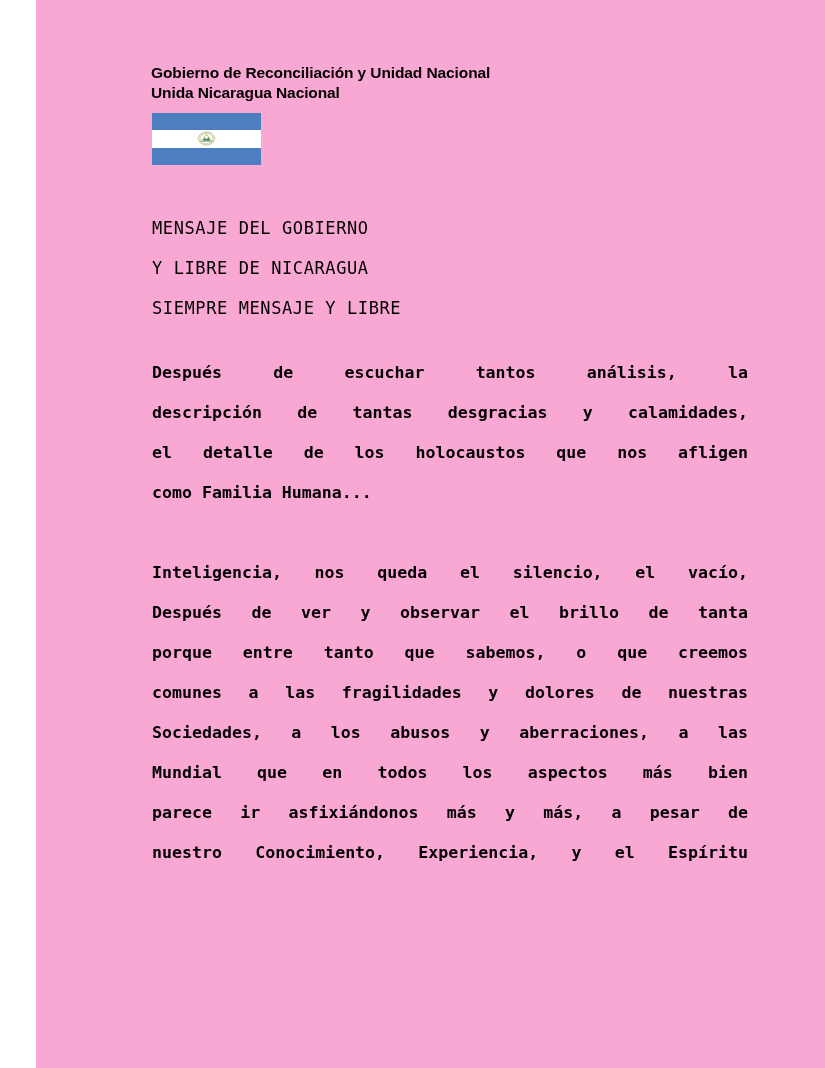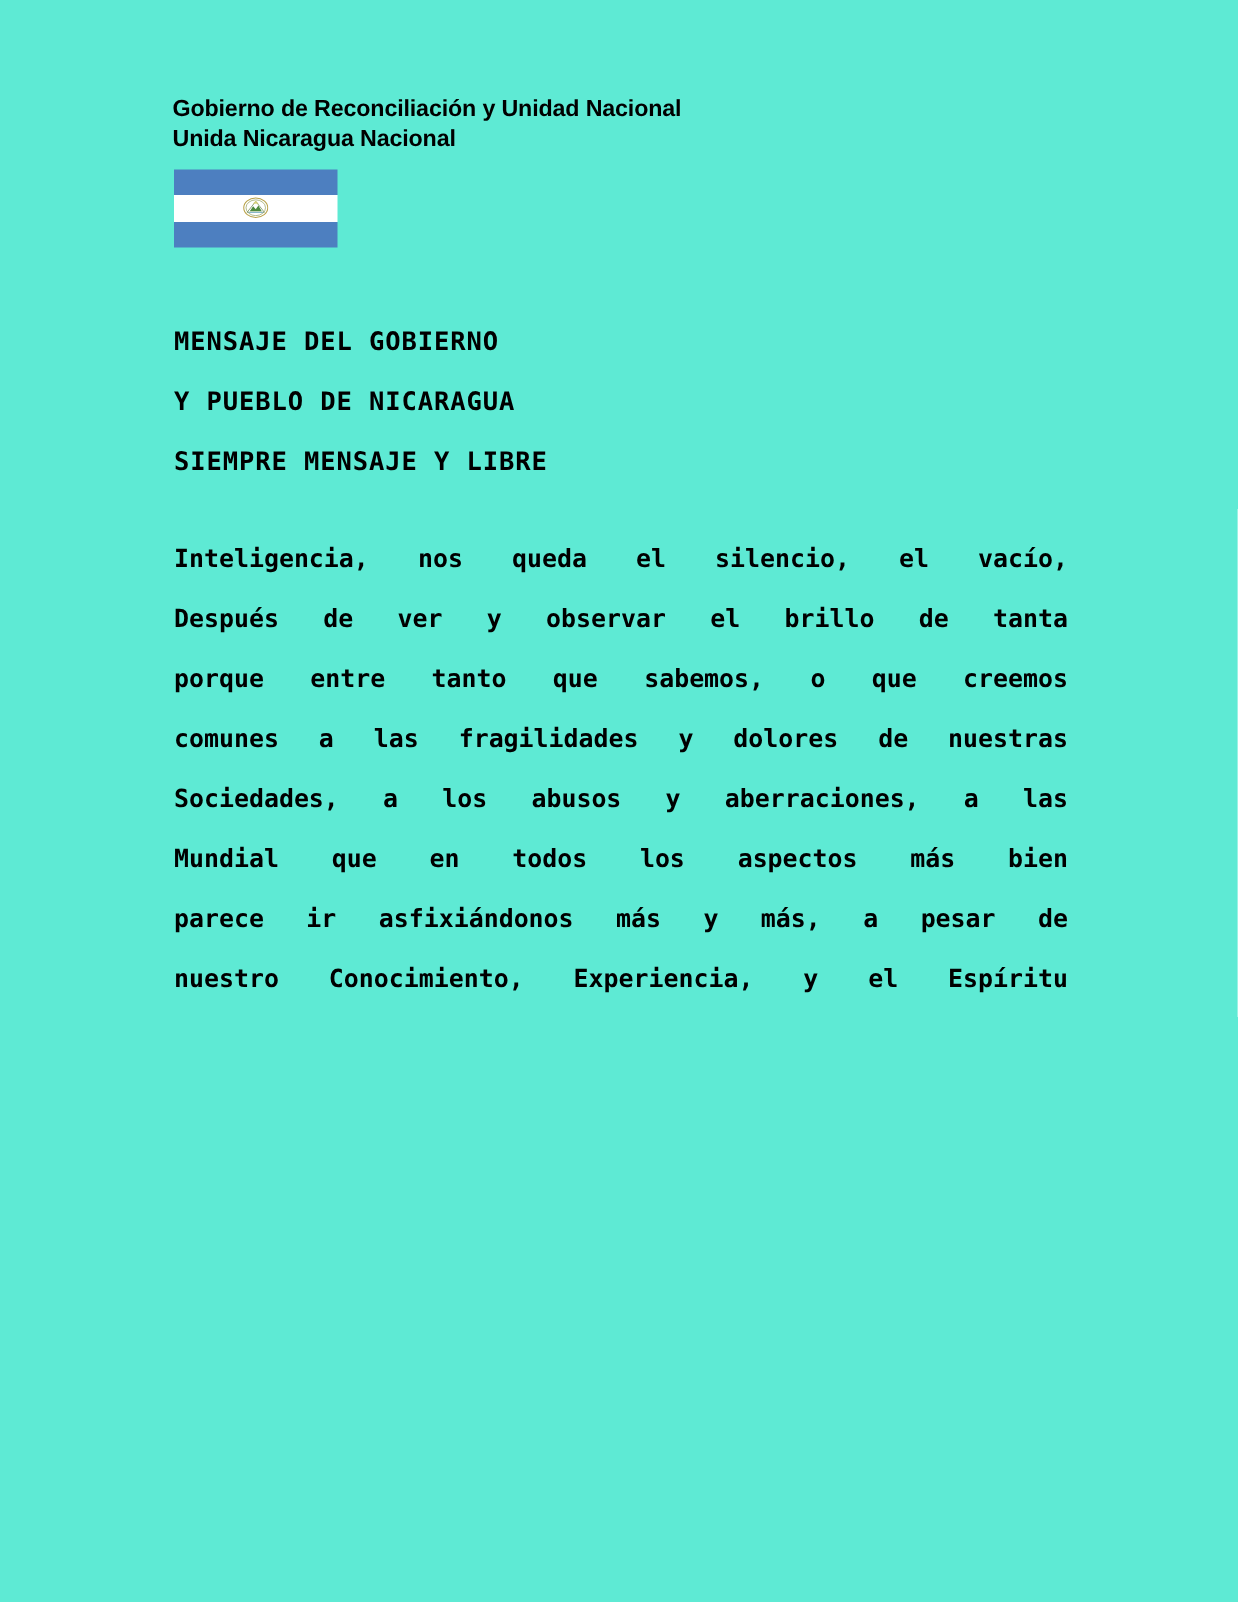--- a/index.html
+++ b/index.html
@@ -12,21 +12,22 @@
     height: 1068px;
     position: relative;
     overflow: hidden;
     font-family: "Liberation Sans", sans-serif;
     -webkit-font-smoothing: antialiased;
   }
 
   .page {
     position: absolute;
     inset: 0;
-    background: #5eead4;
+    background: #f9a8d4;
+    margin-left: 36px;
   }
 
   
   .letterhead {
     position: absolute;
     left: 115px;
     top: 63px;
     width: 640px;
   }
   .letterhead-line {
@@ -70,21 +71,21 @@
 
   
   .title-block {
     position: absolute;
     left: 116px;
     top: 208px;
     width: 600px;
   }
   .title-line {
     font-family: "DejaVu Sans Mono", "Liberation Mono", monospace;
-    font-weight: bold;
+    font-weight: normal;
     font-size: 17px;
     line-height: 40px;
     color: #000000;
     letter-spacing: 0.6px;
     white-space: nowrap;
   }
 
   
   .body-block {
     position: absolute;
@@ -138,26 +139,32 @@
         <path d="M9 19.5 L13.5 13 L17 17 L20.5 12 L25 19.5 Z" fill="#4e8a3e"></path>
         <path d="M7.5 20.6 L26.5 20.6 L26.5 21.6 L7.5 21.6 Z" fill="#7fb6d8"></path>
         <path d="M13 9.5 L17 5.5 L21 9.5 Z" fill="#d8cf70" opacity="0.85"></path>
       </svg>
     </div>
     <div class="flag-band blue"></div>
   </div>
 
   <div class="title-block">
     <div class="title-line">MENSAJE DEL GOBIERNO</div>
-    <div class="title-line">Y PUEBLO DE NICARAGUA</div>
+    <div class="title-line">Y LIBRE DE NICARAGUA</div>
     <div class="title-line">SIEMPRE MENSAJE Y LIBRE</div>
   </div>
 
   <div class="body-block">
 
+    <p class="para">
+      <span class="line">Después de escuchar tantos análisis, la</span>
+      <span class="line">descripción de tantas desgracias y calamidades,</span>
+      <span class="line">el detalle de los holocaustos que nos afligen</span>
+      <span class="line last">como Familia Humana...</span>
+    </p>
 
     <p class="para">
       <span class="line">Inteligencia, nos queda el silencio, el vacío,</span>
       <span class="line">Después de ver y observar el brillo de tanta</span>
       <span class="line">porque entre tanto que sabemos, o que creemos</span>
       <span class="line">comunes a las fragilidades y dolores de nuestras</span>
       <span class="line">Sociedades, a los abusos y aberraciones, a las</span>
       <span class="line">Mundial que en todos los aspectos más bien</span>
       <span class="line">parece ir asfixiándonos más y más, a pesar de</span>
       <span class="line">nuestro Conocimiento, Experiencia, y el Espíritu</span>

